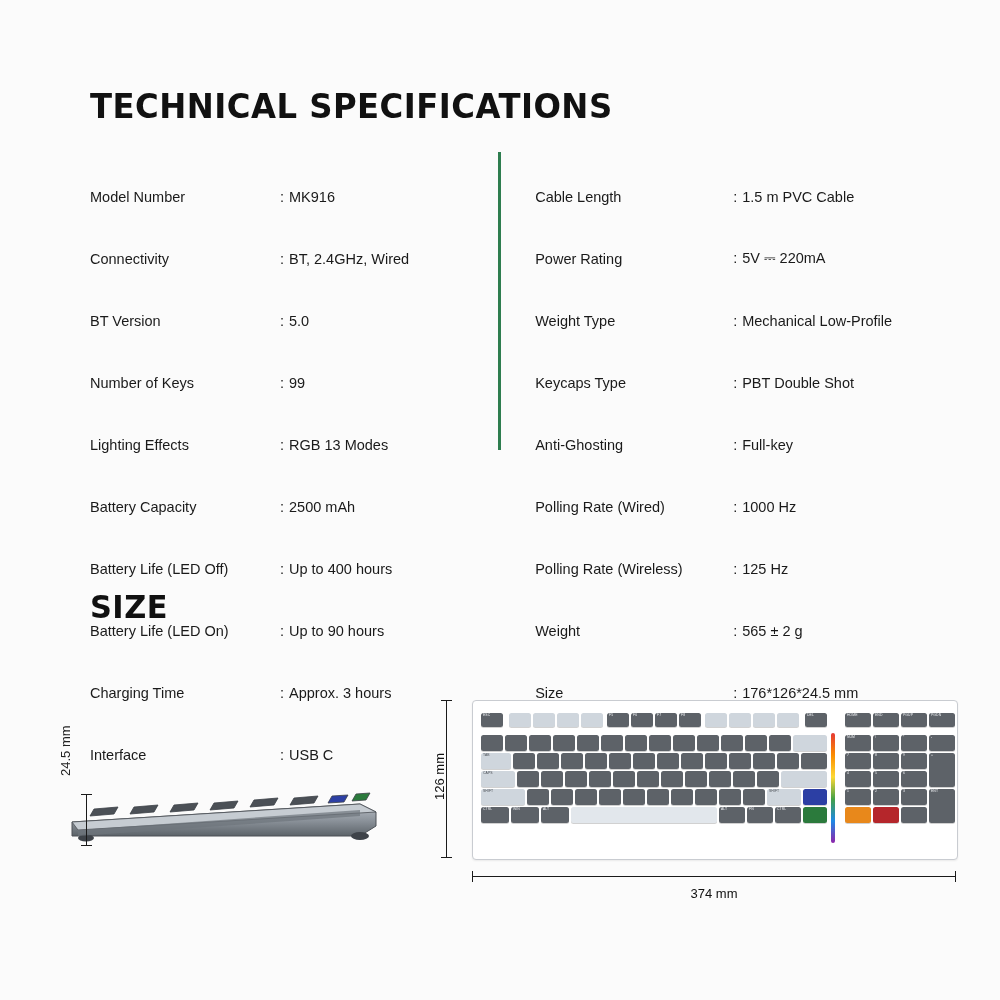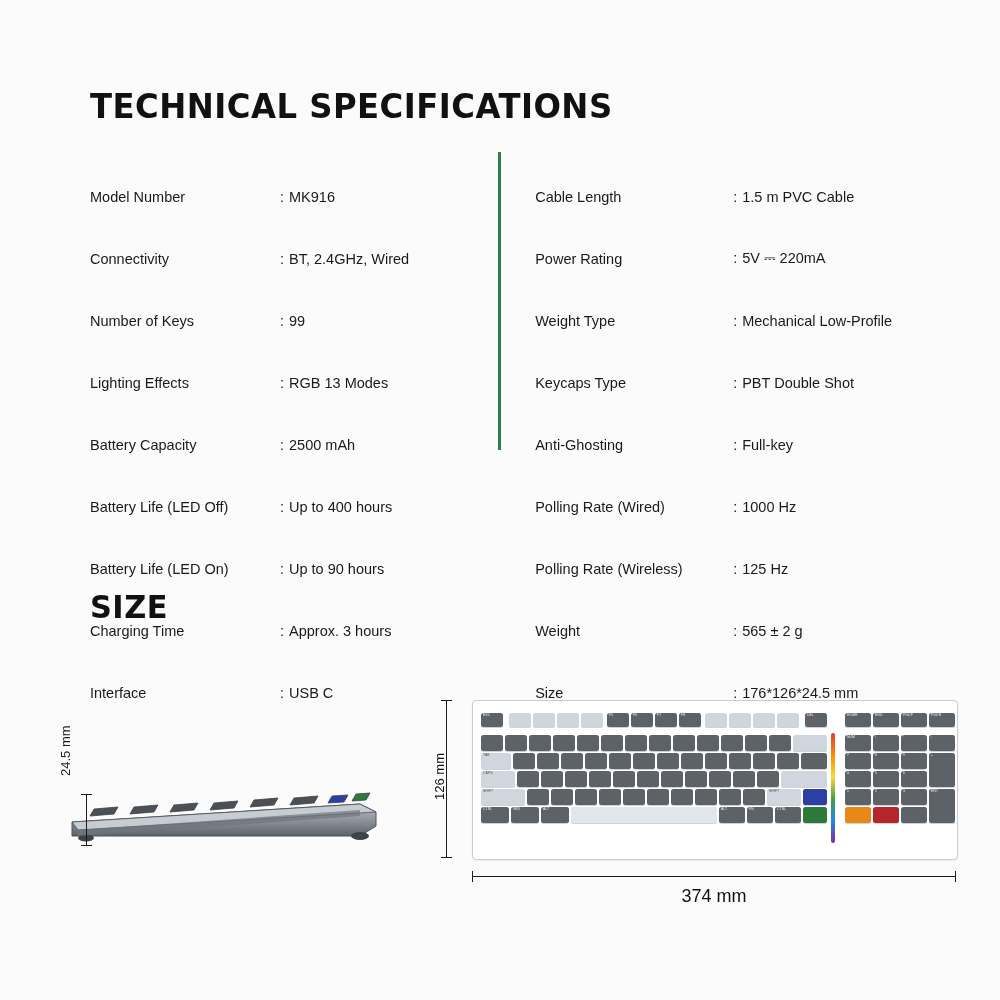--- a/index.html
+++ b/index.html
@@ -206,21 +206,21 @@
     background: #1a1a1a;
   }
   .dim-h:before { left: 0; }
   .dim-h:after  { right: 0; }
   .dim-h-label {
     position: absolute;
     left: 472px;
     top: 886px;
     width: 484px;
     text-align: center;
-    font-size: 18px;
+    font-size: 13px;
     color: #111;
   }
   .side-dim-v {
     position: absolute;
     left: 86px;
     top: 794px;
     width: 1px;
     height: 52px;
     background: #1a1a1a;
   }
@@ -247,20 +247,24 @@
   <div class="specs-wrap">
 
     <div class="spec-col left">
       <div class="spec-row">
         <div class="spec-label">Model Number</div>
         <div class="spec-value"><span class="colon">:</span><span>MK916</span></div>
       </div>
       <div class="spec-row">
         <div class="spec-label">Connectivity</div>
         <div class="spec-value"><span class="colon">:</span><span>BT, 2.4GHz, Wired</span></div>
+      </div>
+      <div class="spec-row">
+        <div class="spec-label">BT Version</div>
+        <div class="spec-value"><span class="colon">:</span><span>5.0</span></div>
       </div>
       <div class="spec-row">
         <div class="spec-label">Number of Keys</div>
         <div class="spec-value"><span class="colon">:</span><span>99</span></div>
       </div>
       <div class="spec-row">
         <div class="spec-label">Lighting Effects</div>
         <div class="spec-value"><span class="colon">:</span><span>RGB 13 Modes</span></div>
       </div>
       <div class="spec-row">

